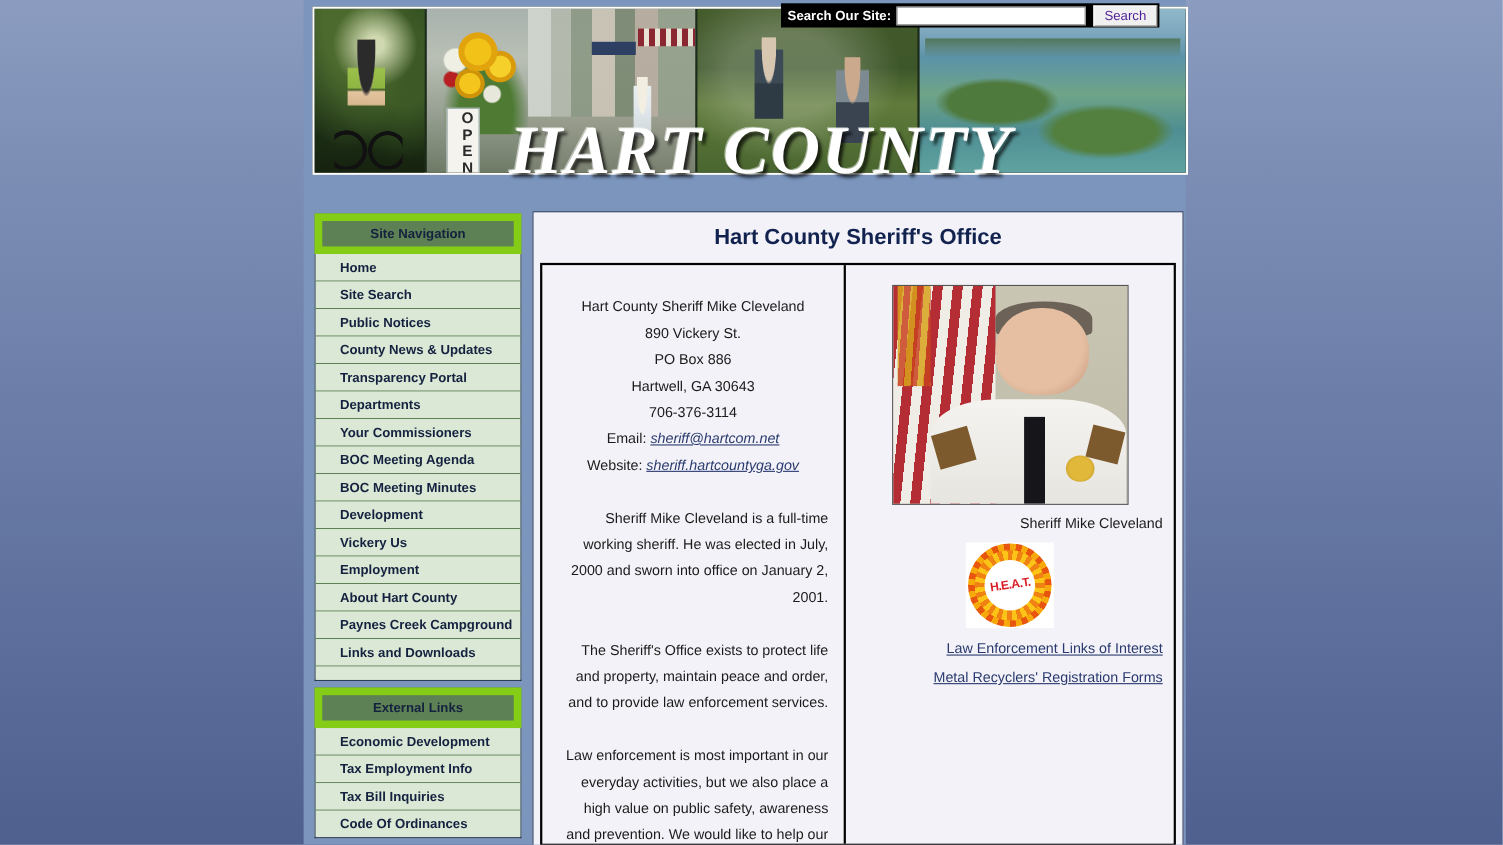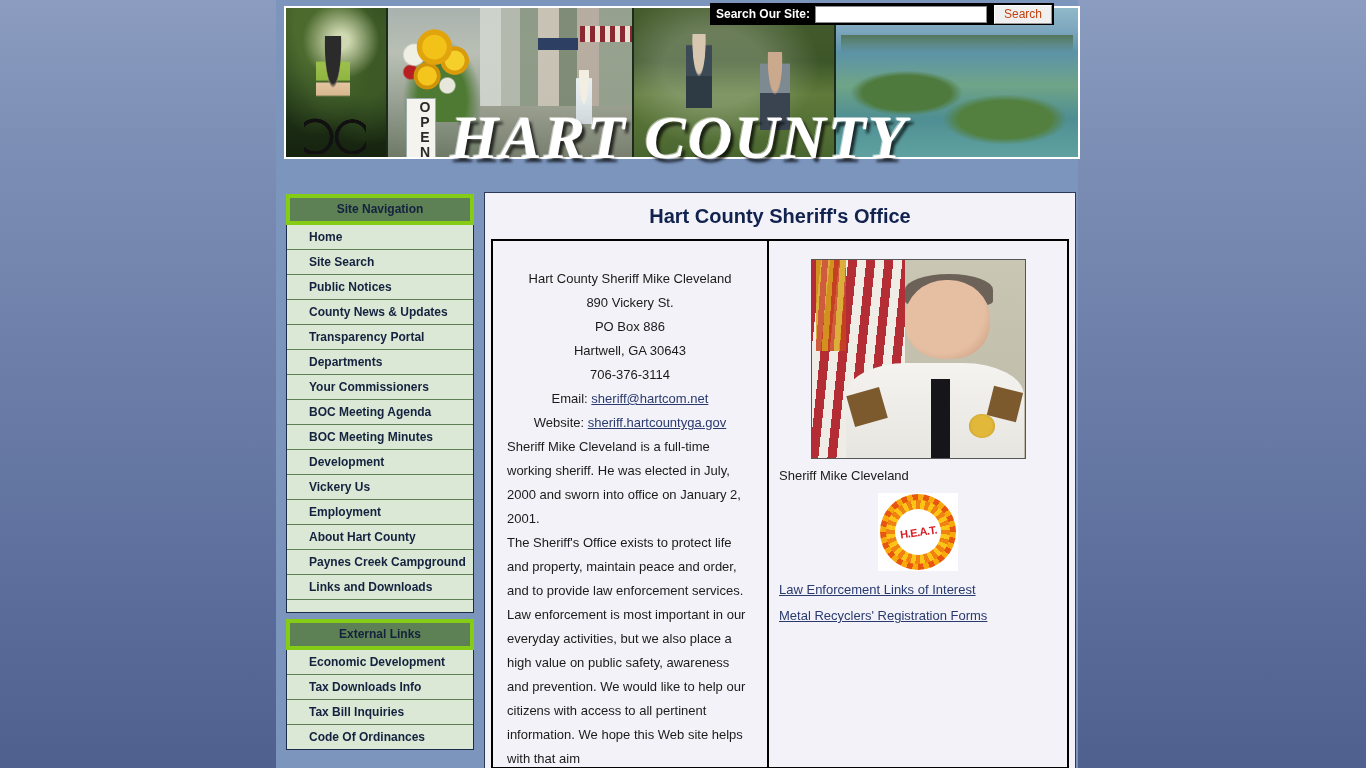--- a/index.html
+++ b/index.html
@@ -154,21 +154,21 @@
     background: radial-gradient(ellipse at 50% 50%, #53803f 0 52%, rgba(83,128,63,0) 70%);
   }
   #photo-lake .land3 {
     position: absolute; left: 2%; top: 18%; width: 96%; height: 12%;
     background: linear-gradient(to bottom, rgba(70,104,60,.75), rgba(70,104,60,0));
   }
 
   
   #banner-title {
     position: absolute;
-    left: 281px;
+    left: 294px;
     top: 102px;
     width: 796px;
     text-align: center;
     font-family: "Liberation Serif", serif;
     font-style: italic;
     font-weight: bold;
     font-size: 62px;
     letter-spacing: 2px;
     color: #ffffff;
     text-shadow: 3px 4px 3px rgba(0,0,0,.72), -1px -1px 0 rgba(255,255,255,.5);
@@ -209,36 +209,36 @@
   #search-button {
     margin-left: 7px;
     height: 19px;
     min-width: 58px;
     font-size: 12px;
     font-family: "Liberation Sans", sans-serif;
     background: #f0f0f0;
     border: 1px solid #9a9a9a;
     border-top-color: #fff;
     border-left-color: #fff;
-    color: #c2410c;
+    color: #4c1d95;
     cursor: pointer;
     padding: 0 6px;
   }
 
   
   #sidebar {
     position: absolute;
     left: 286px;
     top: 194px;
     width: 188px;
     z-index: 5;
   }
   .nav-header {
     background: #5d8055;
-    border: 4px solid #84cc16;
+    border: 7px solid #84cc16;
     color: #14213f;
     font-size: 12px;
     font-weight: bold;
     text-align: center;
     padding: 4px 0 5px;
     box-sizing: border-box;
   }
   .nav-list { border: 1px solid #1b2b4a; border-top: none; background: #dae8d5; }
   .nav-item {
     background: #dae8d5;
@@ -287,36 +287,36 @@
     border-right: 2px solid #000000;
     box-sizing: border-box;
     padding: 26px 14px 0;
     text-align: center;
     overflow: hidden;
   }
   #col-right {
     flex: 1;
     box-sizing: border-box;
     padding: 18px 10px 0;
-    text-align: left;
+    text-align: right;
     overflow: hidden;
   }
   .addr-line {
     font-size: 13px;
     color: #1b1b1b;
     line-height: 24px;
   }
-  .addr-line a { color: #2a3a6e; }
+  .addr-line a { color: #2a3a6e; font-style: italic; }
   a { color: #2a3a6e; text-decoration: underline; }
   .body-par {
     font-size: 13px;
     color: #1b1b1b;
     line-height: 24px;
-    margin-top: 0;
-    text-align: left;
+    margin-top: 24px;
+    text-align: right;
   }
   #duties-link {
     display: inline-block;
     margin-top: 16px;
     font-size: 13px;
   }
 
   
   #sheriff-photo {
     width: 215px;
@@ -496,21 +496,21 @@
       <div class="nav-item">Employment</div>
       <div class="nav-item">About Hart County</div>
       <div class="nav-item">Paynes Creek Campground</div>
       <div class="nav-item">Links and Downloads</div>
       <div class="nav-item blank"></div>
     </div>
   <div class="nav-gap"></div>
   <div class="nav-header">External Links</div>
   <div class="nav-list" id="ext-list">
       <div class="nav-item">Economic Development</div>
-      <div class="nav-item">Tax Downloads Info</div>
+      <div class="nav-item">Tax Employment Info</div>
       <div class="nav-item">Tax Bill Inquiries</div>
       <div class="nav-item">Code Of Ordinances</div>
     </div>
 </div>
 
 <div id="content">
   <div id="page-title">Hart County Sheriff's Office</div>
   <div id="columns">
 
     <div id="col-left">

